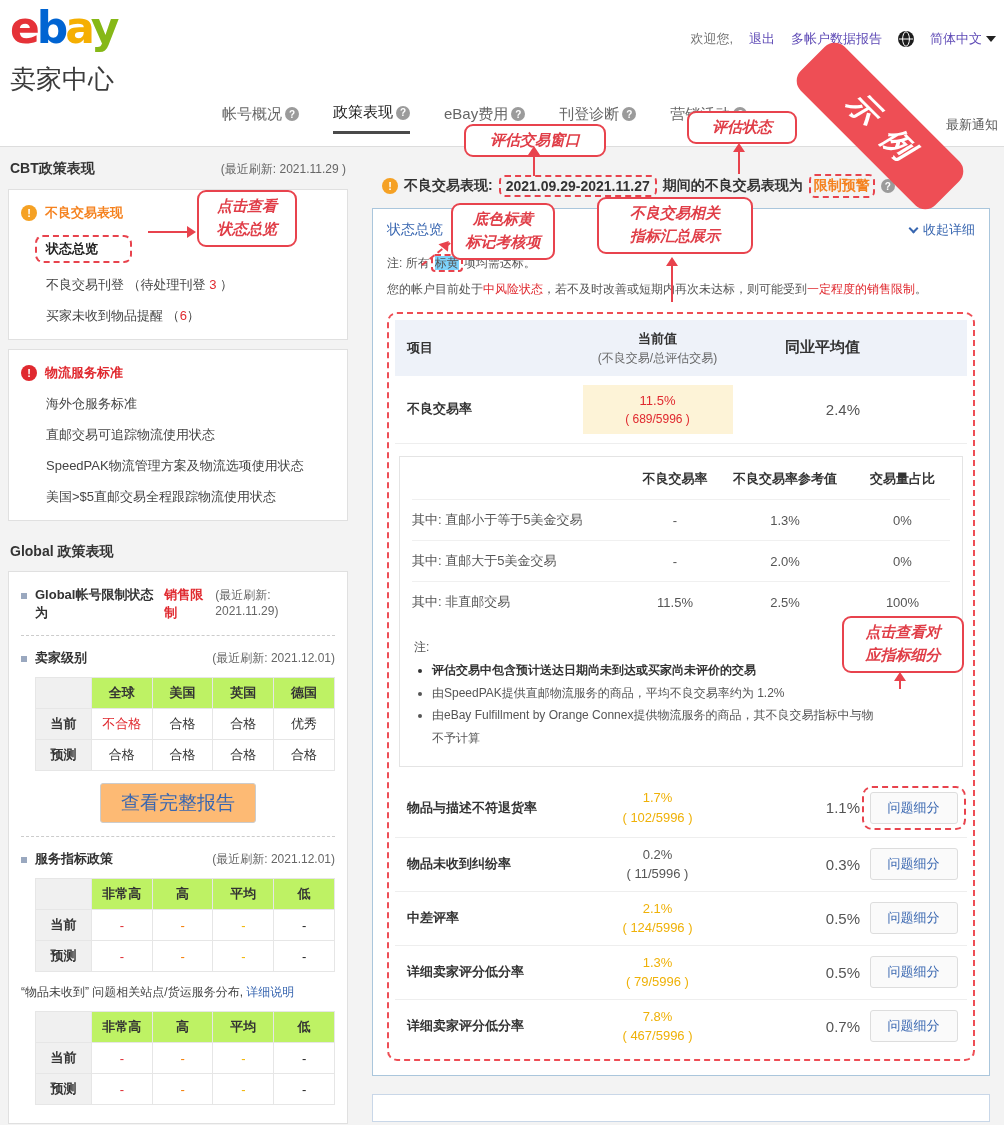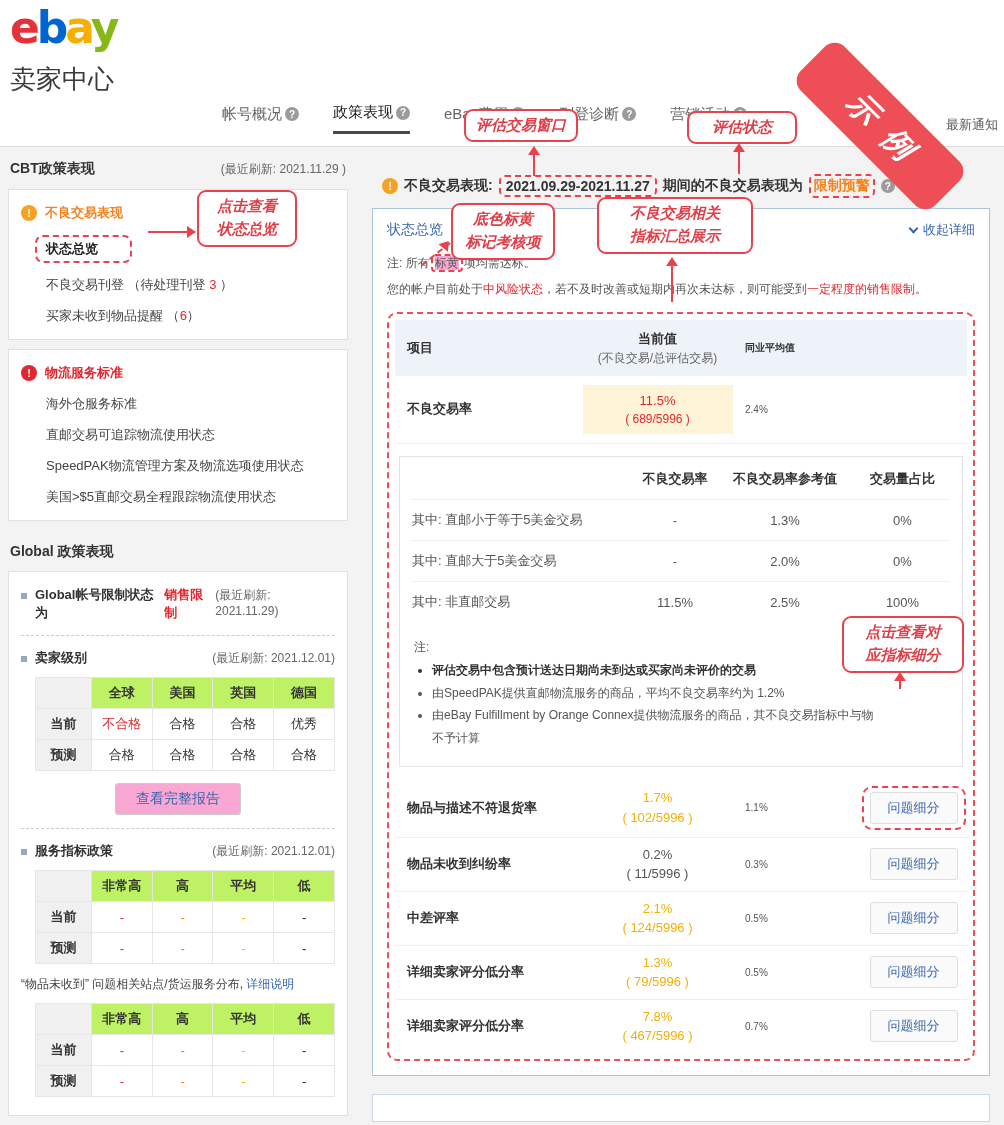--- a/index.html
+++ b/index.html
@@ -45,46 +45,46 @@
   .grow { display:flex; align-items:baseline; font-size:13px; }
   .grow .bold { font-weight:bold; }
   .grow .right { margin-left:auto; color:#666; font-size:12px; }
   .red-bold { color:#e0292f; font-weight:bold; }
   .dash-sep { border-top:1px dashed #ccc; margin:13px 0; }
   table.stable { border-collapse:collapse; margin:10px 0 4px 14px; }
   table.stable td, table.stable th { border:1px solid #e6e6e6; width:63px; height:31px; text-align:center; font-size:13px; font-weight:normal; }
   table.stable th { background:#bef264; font-weight:bold; }
   table.stable td.rl { background:#f0f0f0; font-weight:bold; width:58px; }
   .fail { color:#e0292f; }
-  .rep-btn { display:block; margin:12px auto 4px; background:#f9a8d4; border:1px solid #ccc; border-radius:3px; color:#3866b0; font-size:14px; padding:6px 20px; cursor:pointer; }
+  .rep-btn { display:block; margin:12px auto 4px; background:#fdba74; border:1px solid #ccc; border-radius:3px; color:#3866b0; font-size:19px; padding:6px 20px; cursor:pointer; }
   .dist-line { font-size:12px; color:#444; margin:12px 0 2px; }
   .dist-line a { color:#3866b0; text-decoration:none; }
   .d1{color:#e0292f}.d2{color:#f57c00}.d3{color:#f0b400}.d4{color:#222}
 
   
   .main { position:absolute; left:372px; top:158px; width:618px; }
   .headline { display:flex; align-items:center; gap:6px; margin:16px 0 10px 10px; font-size:14px; font-weight:bold; color:#333; flex-wrap:nowrap; }
   .date-dash { border:2px dashed #e8434d; border-radius:6px; padding:1px 5px; }
   .status-dash { border:2px dashed #e8434d; border-radius:6px; padding:1px 3px; color:#f5821f; }
   .main-box { background:#fff; border:1px solid #aac6dc; padding:12px 14px 14px; }
   .box-top { display:flex; align-items:center; justify-content:space-between; }
   .blue-link { color:#3866b0; font-size:14px; cursor:pointer; }
   .collapse { color:#3866b0; font-size:13px; display:flex; align-items:center; gap:6px; cursor:pointer; }
   .chev { width:7px; height:7px; border-top:2px solid #3866b0; border-right:2px solid #3866b0; display:inline-block; }
   .chev.down { transform:rotate(135deg); margin-top:-3px; }
   .note1 { margin-top:16px; font-size:12px; color:#555; }
   .hl-box { border:2px dashed #e8434d; border-radius:4px; padding:0 2px; margin:0 1px; }
-  .hl { background:#f9a8d4;text-align:center; }
+  .hl { background:#7dd3fc;text-align:center; }
   .note2 { margin:9px 0 14px; font-size:12px; color:#555; }
   .rd { color:#e0292f; }
   .big-dash { border:2px dashed #ee4e55; border-radius:10px; padding:6px; }
   .row4 { display:flex; align-items:center; }
   .c-label { flex:0 0 175px; padding-left:12px; font-size:13px; font-weight:bold; color:#333; }
   .c-val { flex:0 0 175px; text-align:center; font-size:13px; }
-  .c-avg { flex:0 0 115px; text-align:left; font-size:10px; color:#555; }
+  .c-avg { flex:0 0 115px; text-align:right; font-size:15px; color:#555; }
   .c-btn { flex:1; text-align:center; }
   .thead { background:#eef2f9; padding:9px 0; }
   .thead .c-val .s1 { font-weight:bold; color:#333; }
   .thead .c-val .s2 { font-size:12px; color:#666; font-weight:normal; }
   .thead .c-avg { font-weight:bold; color:#333; }
   .mrow { padding:9px 0; border-bottom:1px solid #eee; }
   .ycell { display:inline-block; background:#fdf3d7; padding:6px 0; width:150px; color:#e0292f; }
   .ycell .d { font-size:12px; }
   .gold { color:#efb108; }
   .gray-val { color:#555; }
@@ -116,20 +116,36 @@
   .hline { height:2px; background:#e8434d; }
   .diag-dash { width:36px; border-top:2px dashed #e8434d; transform:rotate(-38deg); }
   .ribbon { position:absolute; left:785px; top:95px; width:190px; height:62px; background:#ee4e55; border-radius:14px; transform:rotate(45deg); display:flex; align-items:center; justify-content:center; color:#fff; font-size:31px; font-weight:bold; letter-spacing:18px; padding-left:18px; z-index:60; font-family:"Liberation Serif", serif; font-style:italic; }
 </style>
 </head>
 <body>
 
 <div class="header">
   <div class="logo"><span class="l-e">e</span><span class="l-b">b</span><span class="l-a">a</span><span class="l-y">y</span></div>
 
+  <div class="top-links">
+    <span class="welcome">欢迎您,</span>
+    <a>退出</a>
+    <a>多帐户数据报告</a>
+    <span class="globe">
+      <svg width="16" height="16" viewBox="0 0 16 16">
+          <circle cx="8" cy="8" r="8" fill="#1c1c1c"></circle>
+          <ellipse cx="8" cy="8" rx="3.4" ry="7.2" fill="none" stroke="#fff" stroke-width="1"></ellipse>
+          <line x1="0.8" y1="8" x2="15.2" y2="8" stroke="#fff" stroke-width="1"></line>
+        </svg>
+    </span>
+    <span class="lang">
+      <a>简体中文</a>
+      <span class="tri-down"></span>
+    </span>
+  </div>
 
   <div class="page-title">卖家中心</div>
 
   <div class="tabs">
     <div class="tab">
         <span>帐号概况</span>
         <span class="qicon">?</span>
       </div>
     <div class="tab active">
         <span>政策表现</span>
@@ -433,21 +449,21 @@
 
   </div>
 
   <div class="cpanel">
     
     
   </div>
 
 </div>
 
-<div class="anno callout" style="left:464px; top:109px; width:114px;">评估交易窗口</div>
+<div class="anno callout" style="left:464px; top:124px; width:142px;">评估交易窗口</div>
 <div class="anno arrow-up" style="left:528px; top:146px;"></div>
 <div class="anno vline" style="left:533px; top:155px; height:21px;"></div>
 
 <div class="anno callout" style="left:687px; top:111px; width:110px;">评估状态</div>
 <div class="anno arrow-up" style="left:733px; top:143px;"></div>
 <div class="anno vline" style="left:738px; top:152px; height:22px;"></div>
 
 <div class="anno callout" style="left:197px; top:190px; width:100px;">
   <div>点击查看</div>
   <div>状态总览</div>

